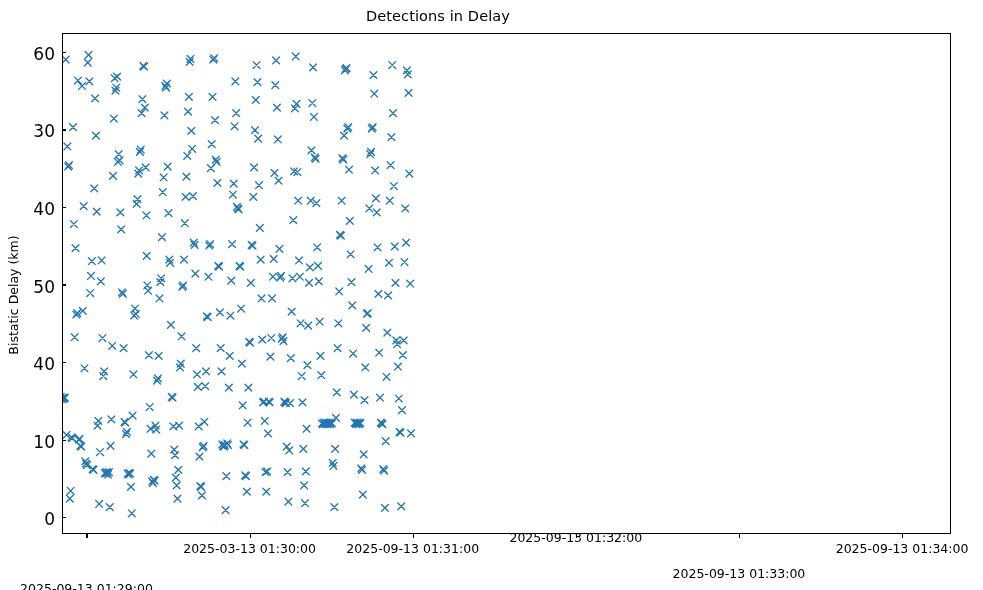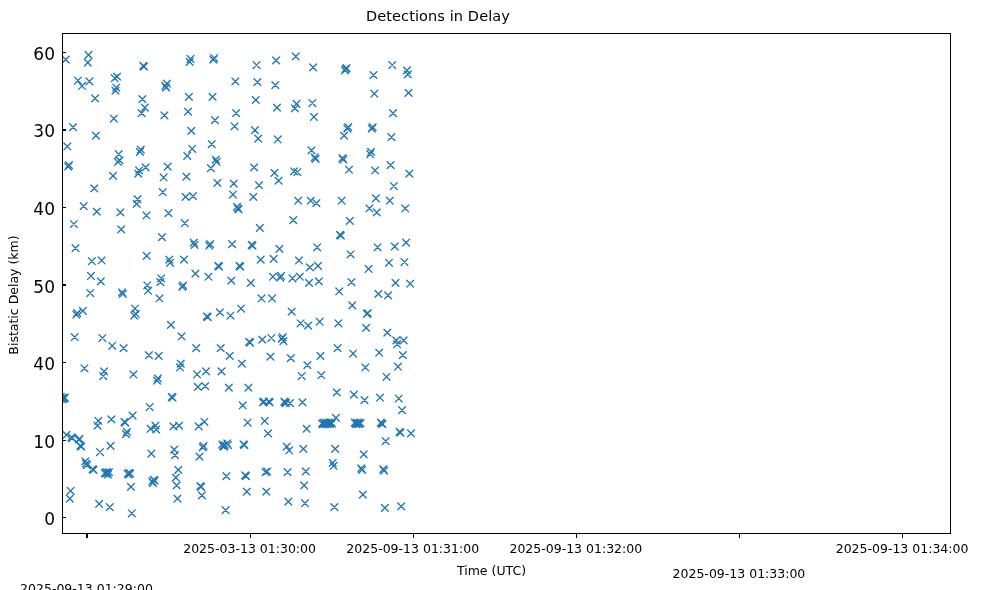--- a/index.html
+++ b/index.html
@@ -597,22 +597,21 @@
     </div>
 
   <div id="x-axis-group">
       <div class="x-tick-mark" style="left: 86.4679px; top: 534px;"></div>
       <div class="x-tick-label" style="left: 86.4679px; top: 541px; margin-top: 40px;">2025-09-13 01:29:00</div>
       <div class="x-tick-mark" style="left: 249.587px; top: 534px;"></div>
       <div class="x-tick-label" style="left: 249.587px; top: 541px;">2025-03-13 01:30:00</div>
       <div class="x-tick-mark" style="left: 412.706px; top: 534px;"></div>
       <div class="x-tick-label" style="left: 412.706px; top: 541px;">2025-09-13 01:31:00</div>
       <div class="x-tick-mark" style="left: 575.826px; top: 534px;"></div>
-      <div class="x-tick-label" style="left: 575.826px; top: 541px;">2025-09-13 01:32:00</div>
+      <div class="x-tick-label" style="left: 575.826px; top: 530px;">2025-09-13 01:32:00</div>
       <div class="x-tick-mark" style="left: 738.945px; top: 534px;"></div>
       <div class="x-tick-label" style="left: 738.945px; top: 566px;">2025-09-13 01:33:00</div>
       <div class="x-tick-mark" style="left: 902.064px; top: 534px;"></div>
       <div class="x-tick-label" style="left: 902.064px; top: 541px;">2025-09-13 01:34:00</div>
     </div>
 
-  <div id="x-axis-label">Time (UTC)</div>
 
 </div>
 
 </body></html>

